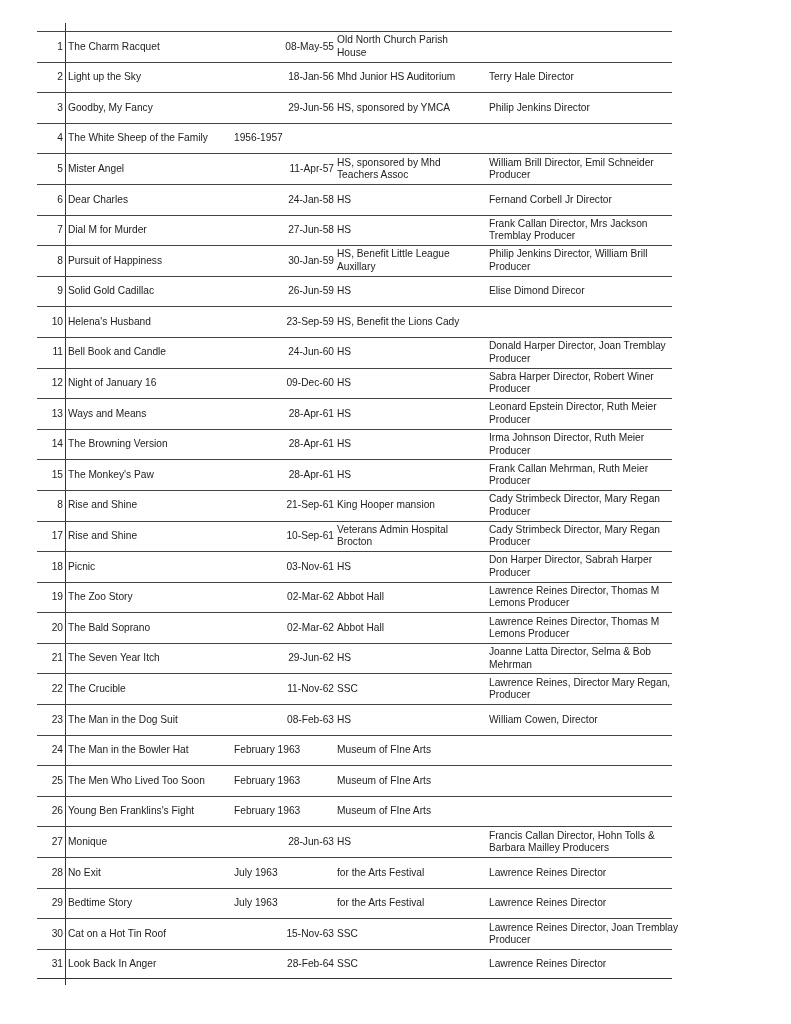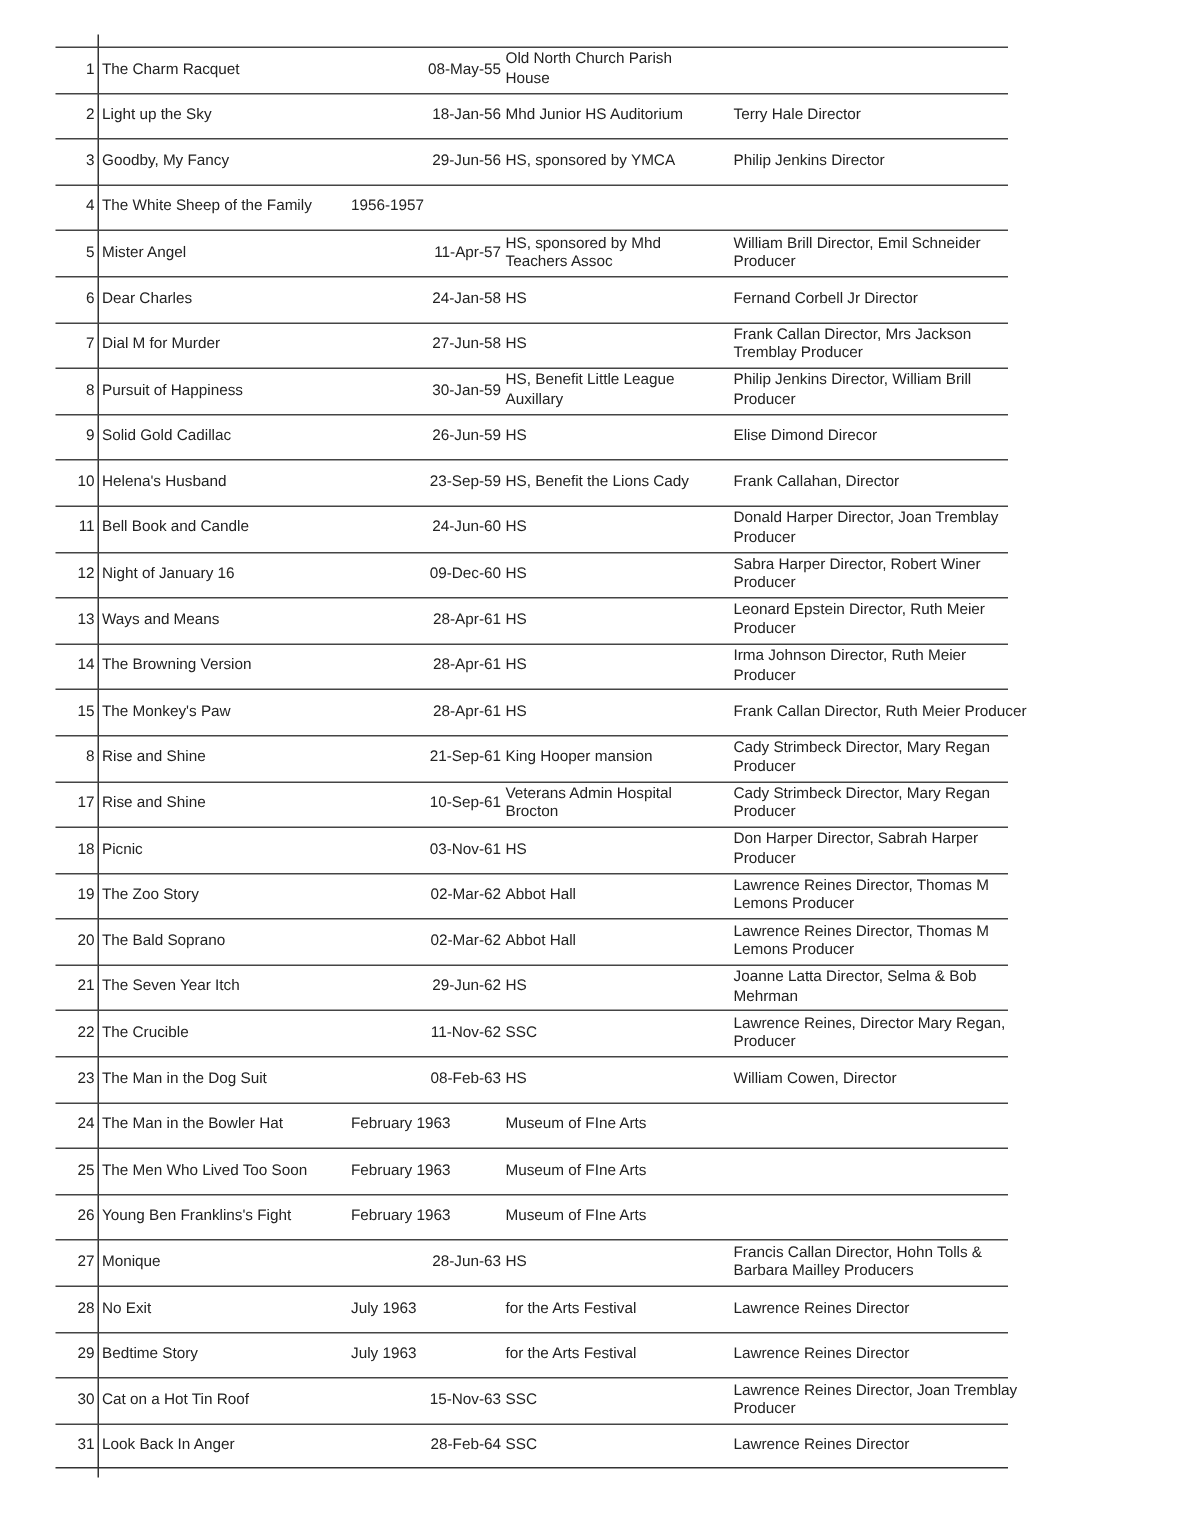--- a/index.html
+++ b/index.html
@@ -94,21 +94,20 @@
     <div class="cell date right">26-Jun-59</div>
     <div class="cell venue">HS</div>
     <div class="cell people">Elise Dimond Direcor</div>
   </div>
 
   <div class="row">
     <div class="cell num">10</div>
     <div class="cell title">Helena's Husband</div>
     <div class="cell date right">23-Sep-59</div>
     <div class="cell venue">HS, Benefit the Lions Cady</div>
-    <div class="cell people">Frank Callahan, Director</div>
   </div>
 
   <div class="row">
     <div class="cell num">11</div>
     <div class="cell title">Bell Book and Candle</div>
     <div class="cell date right">24-Jun-60</div>
     <div class="cell venue">HS</div>
     <div class="cell people">Donald Harper Director, Joan Tremblay Producer</div>
   </div>
 
@@ -134,21 +133,21 @@
     <div class="cell date right">28-Apr-61</div>
     <div class="cell venue">HS</div>
     <div class="cell people">Irma Johnson Director, Ruth Meier Producer</div>
   </div>
 
   <div class="row">
     <div class="cell num">15</div>
     <div class="cell title">The Monkey's Paw</div>
     <div class="cell date right">28-Apr-61</div>
     <div class="cell venue">HS</div>
-    <div class="cell people">Frank Callan Director, Ruth Meier Producer</div>
+    <div class="cell people">Frank Callan Mehrman, Ruth Meier Producer</div>
   </div>
 
   <div class="row">
     <div class="cell num">8</div>
     <div class="cell title">Rise and Shine</div>
     <div class="cell date right">21-Sep-61</div>
     <div class="cell venue">King Hooper mansion</div>
     <div class="cell people">Cady Strimbeck Director, Mary Regan Producer</div>
   </div>
 

